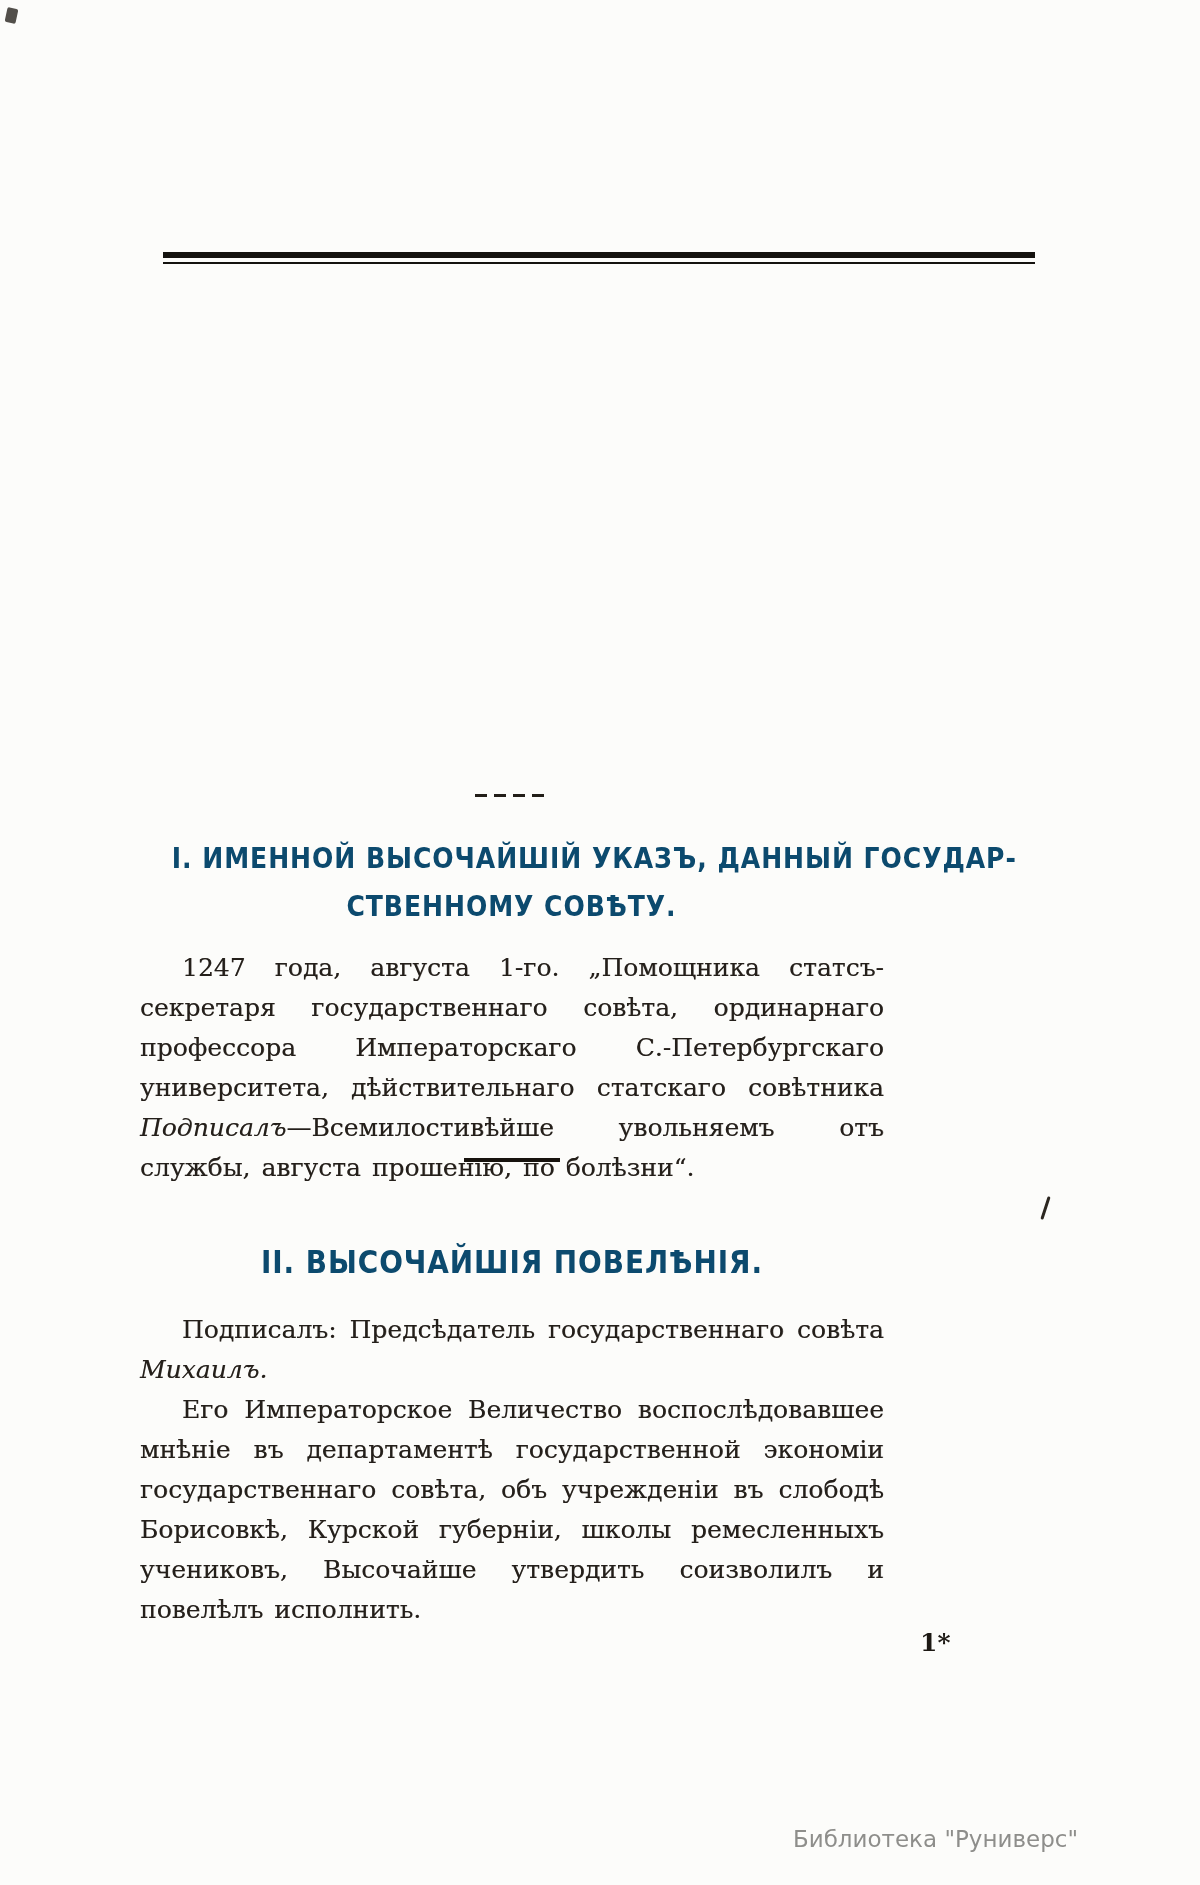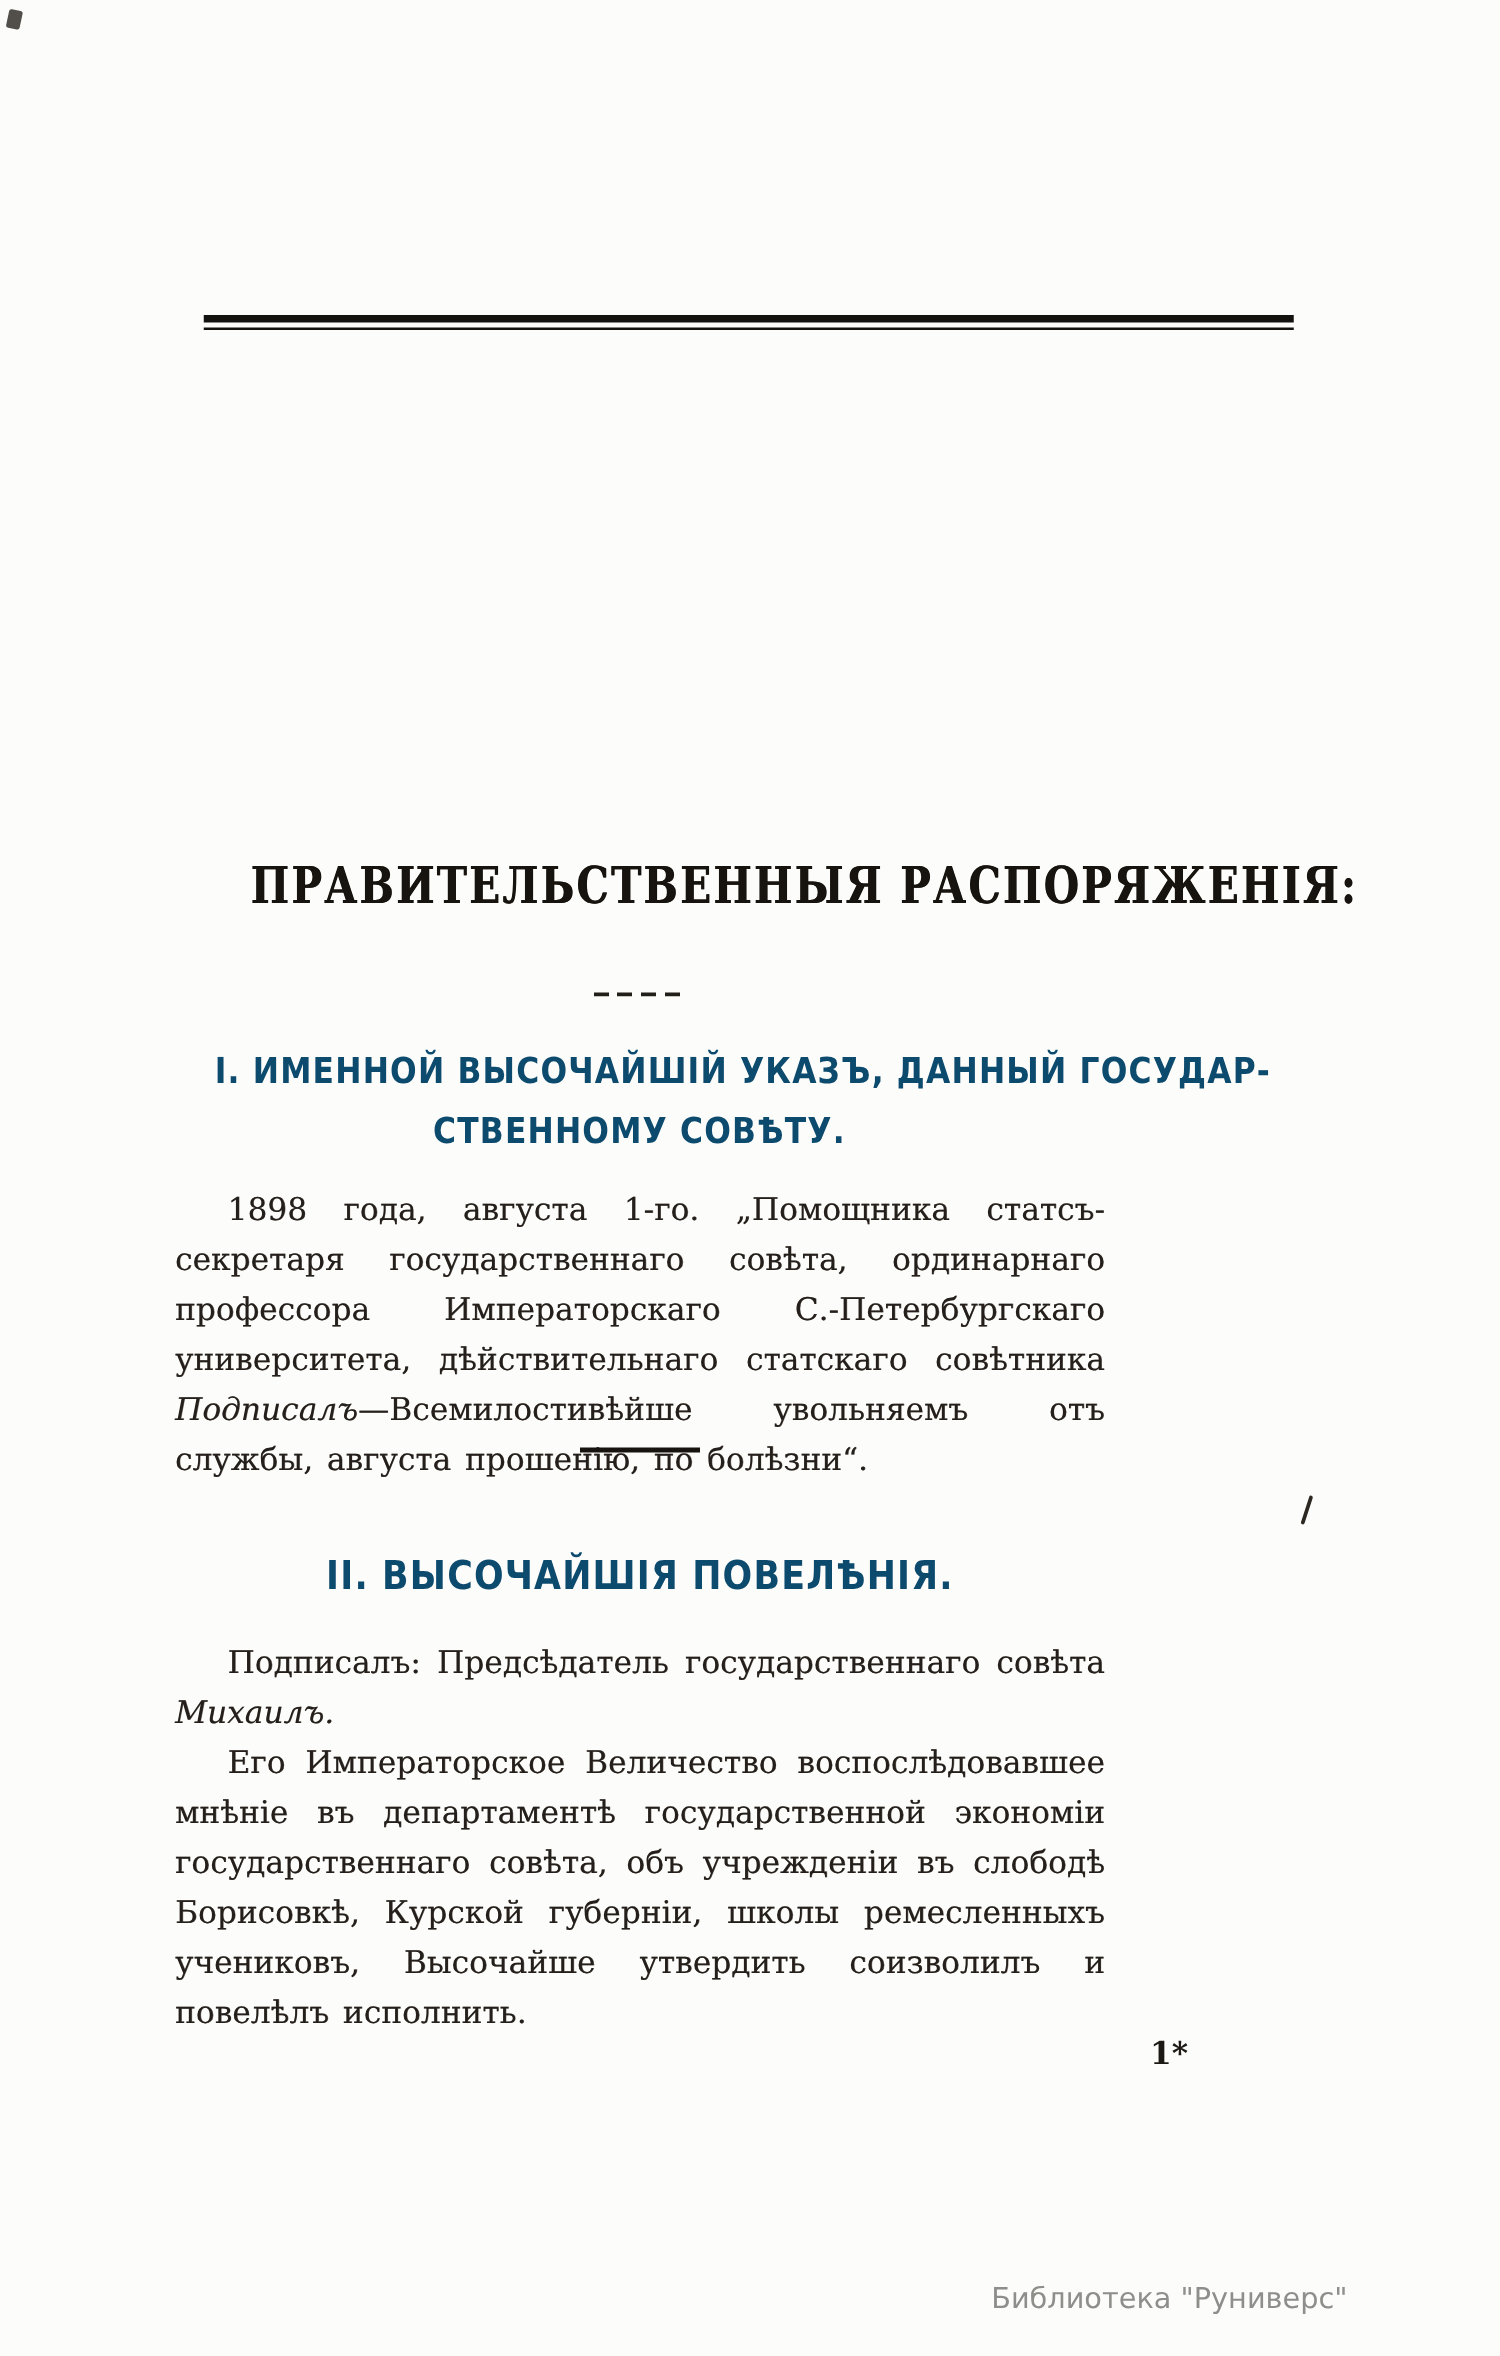--- a/index.html
+++ b/index.html
@@ -123,34 +123,31 @@
 
 <div class="page">
 
   <div class="corner-speck"></div>
 
   <div class="rule-top">
     <div class="thick"></div>
     <div class="thin"></div>
   </div>
 
-  <div class="title-wrap">
-    <span class="title-text">ПРАВИТЕЛЬСТВЕННЫЯ РАСПОРЯЖЕНІЯ:</span>
-  </div>
 
   <div class="squiggle-wrap">
     <div class="squiggle"></div>
   </div>
 
   <div class="heading h-sec1">
     <span class="hline">І. ИМЕННОЙ ВЫСОЧАЙШІЙ УКАЗЪ, ДАННЫЙ ГОСУДАР-</span><br>
     <span class="hline">СТВЕННОМУ СОВѢТУ.</span>
   </div>
 
-  <p class="para indent p-sec1"><span>1898 года, августа 1-го. „Помощника статсъ-секретаря государственнаго совѣта, ординарнаго профессора Императорскаго С.-Петербургскаго университета, дѣйствительнаго статскаго совѣтника </span><span class="italic">Подписалъ</span><span>—Всемилостивѣйше увольняемъ отъ службы, августа прошенію, по болѣзни“.</span></p>
+  <p class="para indent p-sec1"><span>1247 года, августа 1-го. „Помощника статсъ-секретаря государственнаго совѣта, ординарнаго профессора Императорскаго С.-Петербургскаго университета, дѣйствительнаго статскаго совѣтника </span><span class="italic">Подписалъ</span><span>—Всемилостивѣйше увольняемъ отъ службы, августа прошенію, по болѣзни“.</span></p>
 
   <div class="midrule-wrap">
     <div class="midrule"></div>
   </div>
 
   <div class="stray-mark"></div>
 
   <div class="heading h-sec2">
     <span class="hline">ІІ. ВЫСОЧАЙШІЯ ПОВЕЛѢНІЯ.</span>
   </div>

